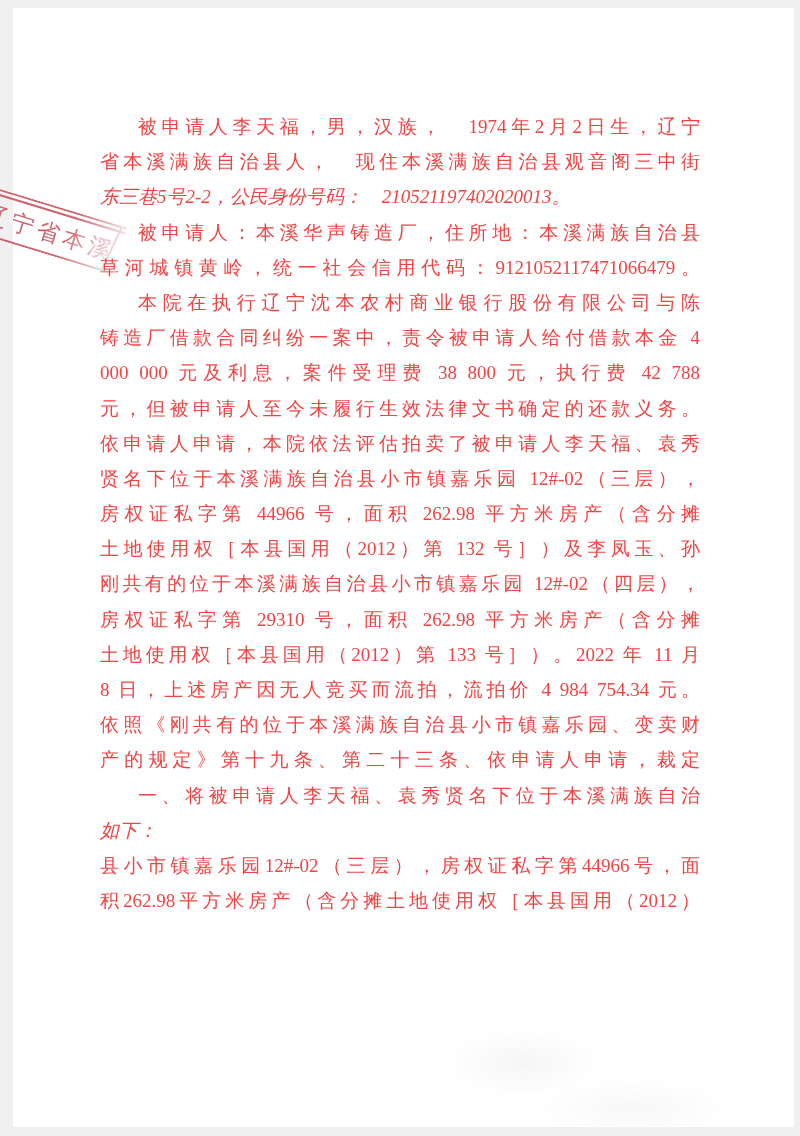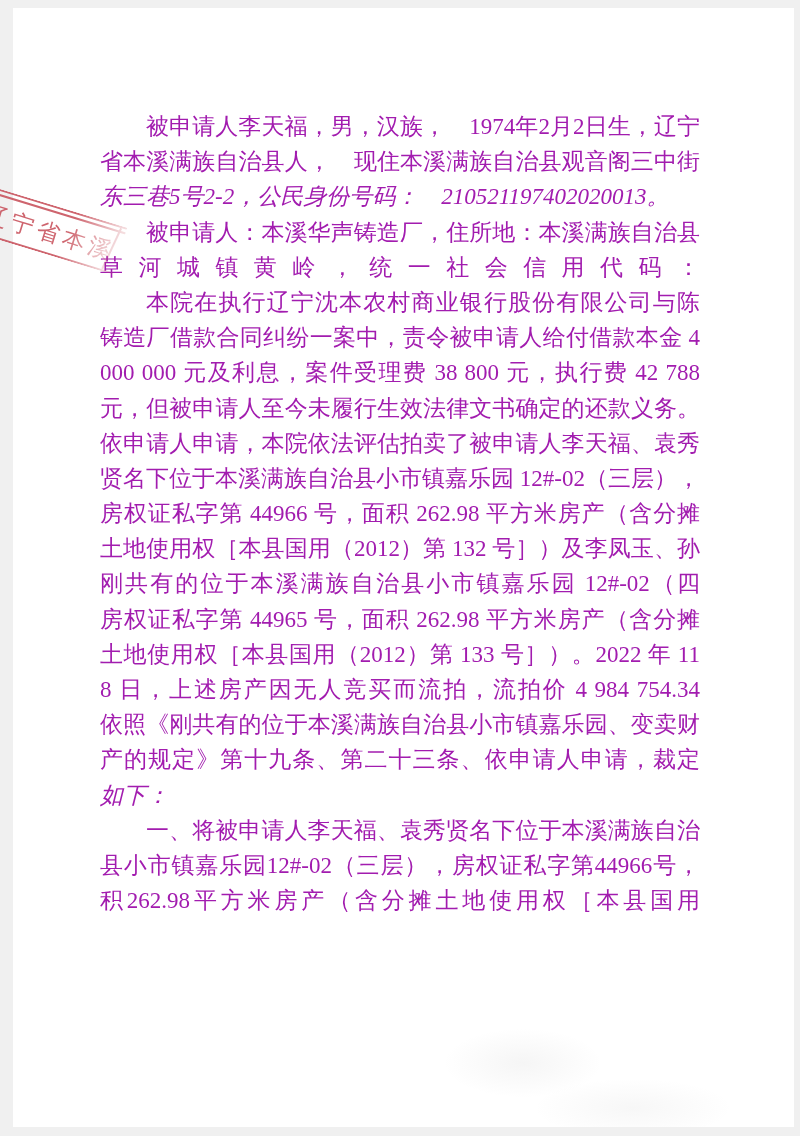--- a/index.html
+++ b/index.html
@@ -24,23 +24,23 @@
     background: #ffffff;
     overflow: hidden;
   }
 
   
   .textblock {
     position: absolute;
     left: 87px;              
     top: 101px;              
     width: 600px;
-    font-size: 23px;
+    font-size: 19px;
     line-height: 35.2px;
-    color: #a21caf;
+    color: #ef4444;
     letter-spacing: 0;
   }
   .ln {
     height: 35.2px;
     overflow: hidden;
     text-align: justify;
     text-align-last: justify;
     -moz-text-align-last: justify;
     text-justify: inter-character;
   }
@@ -110,27 +110,27 @@
       <div class="ln">草河城镇黄岭，统一社会信用代码：9121052117471066479。</div>
       <div class="ln indent">本院在执行辽宁沈本农村商业银行股份有限公司与陈</div>
       <div class="ln">铸造厂借款合同纠纷一案中，责令被申请人给付借款本金 4</div>
       <div class="ln">000 000 元及利息，案件受理费 38 800 元，执行费 42 788</div>
       <div class="ln">元，但被申请人至今未履行生效法律文书确定的还款义务。</div>
       <div class="ln">依申请人申请，本院依法评估拍卖了被申请人李天福、袁秀</div>
       <div class="ln">贤名下位于本溪满族自治县小市镇嘉乐园 12#-02（三层），</div>
       <div class="ln">房权证私字第 44966 号，面积 262.98 平方米房产（含分摊</div>
       <div class="ln">土地使用权［本县国用（2012）第 132 号］）及李凤玉、孙</div>
       <div class="ln">刚共有的位于本溪满族自治县小市镇嘉乐园 12#-02（四层），</div>
-      <div class="ln">房权证私字第 44965 号，面积 262.98 平方米房产（含分摊</div>
+      <div class="ln">房权证私字第 29310 号，面积 262.98 平方米房产（含分摊</div>
       <div class="ln">土地使用权［本县国用（2012）第 133 号］）。2022 年 11 月</div>
       <div class="ln">8 日，上述房产因无人竞买而流拍，流拍价 4 984 754.34 元。</div>
       <div class="ln">依照《刚共有的位于本溪满族自治县小市镇嘉乐园、变卖财</div>
       <div class="ln">产的规定》第十九条、第二十三条、依申请人申请，裁定</div>
+      <div class="ln indent">一、将被申请人李天福、袁秀贤名下位于本溪满族自治</div>
       <div class="ln short">如下：</div>
-      <div class="ln indent">一、将被申请人李天福、袁秀贤名下位于本溪满族自治</div>
       <div class="ln">县小市镇嘉乐园12#-02（三层），房权证私字第44966号，面</div>
       <div class="ln">积262.98平方米房产（含分摊土地使用权［本县国用（2012）</div>
     </div>
 
     <div class="smudge s1"></div>
     <div class="smudge s2"></div>
   </div>
 
   <div class="stamp">
     <div class="stamp-rule"></div>

